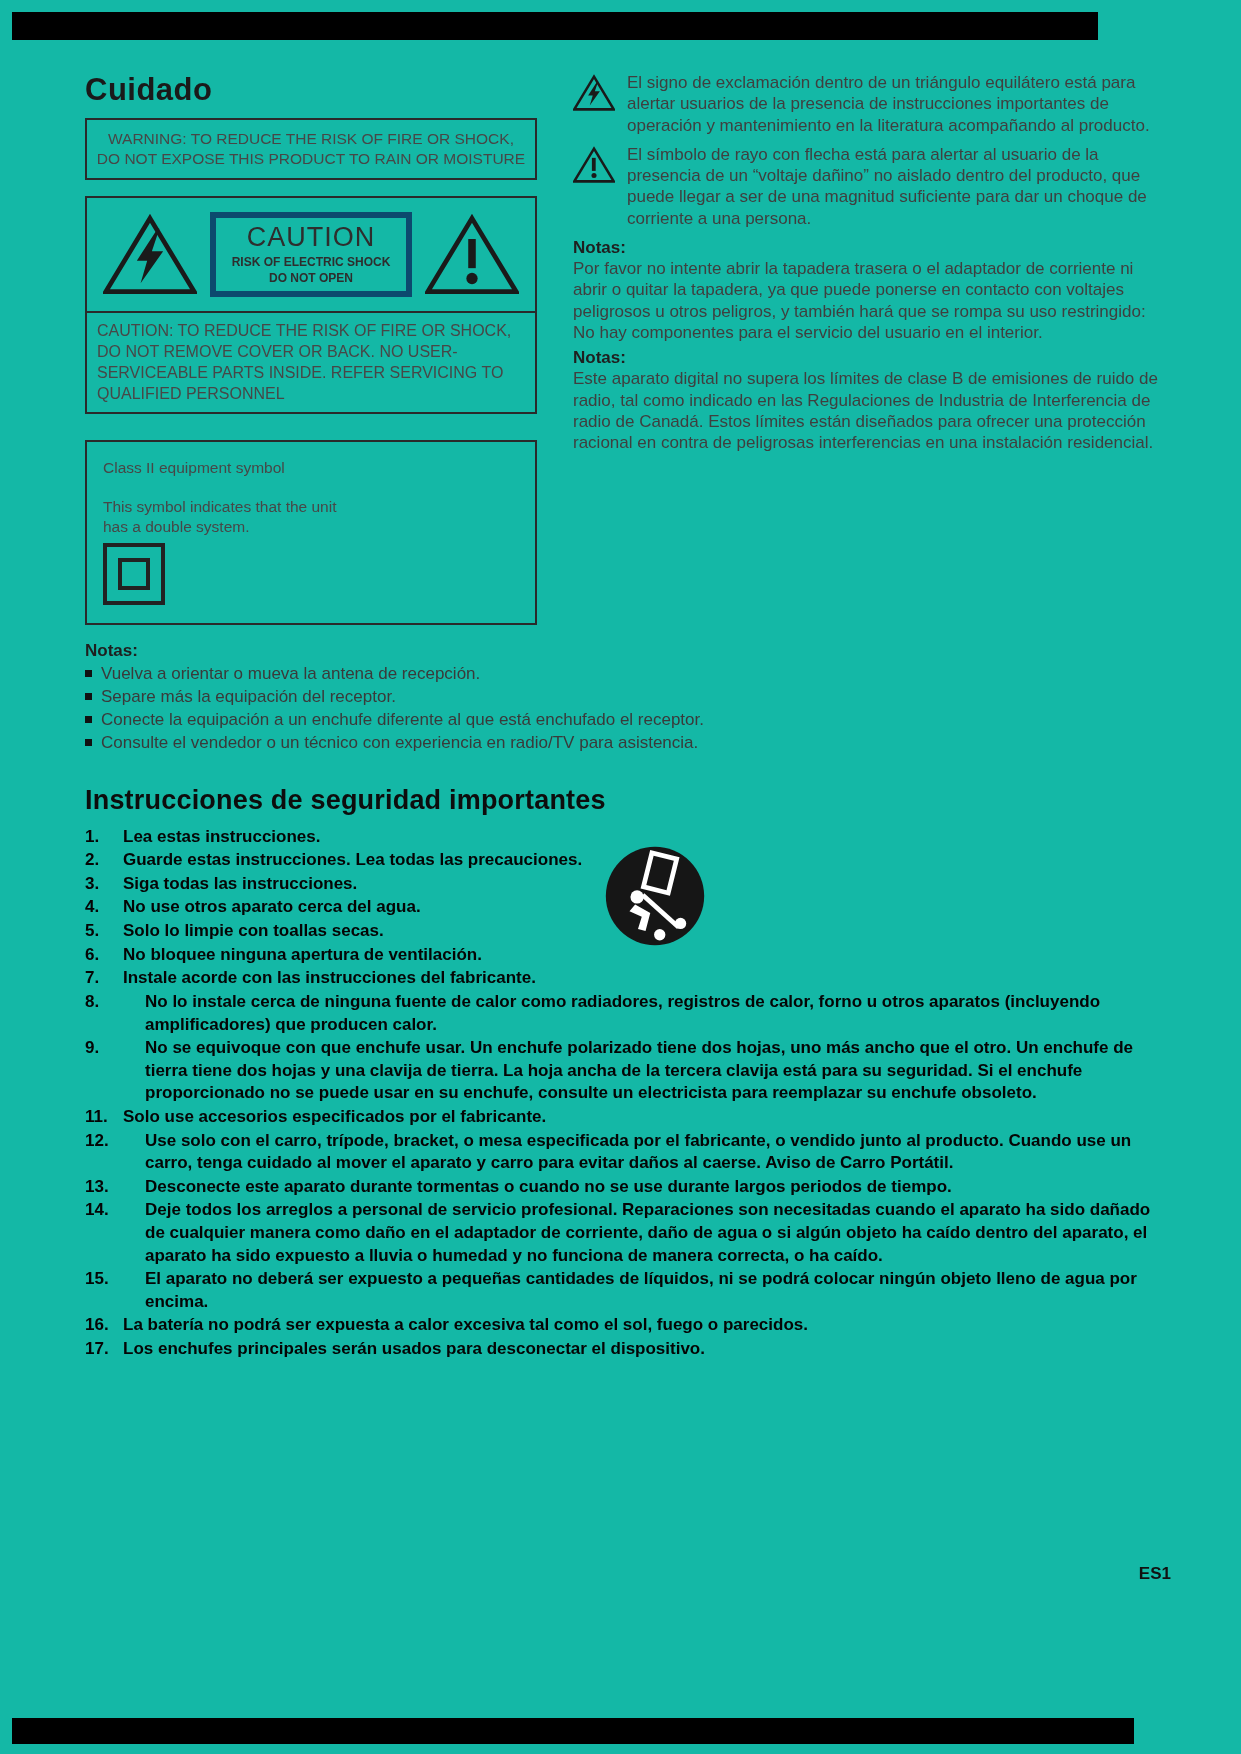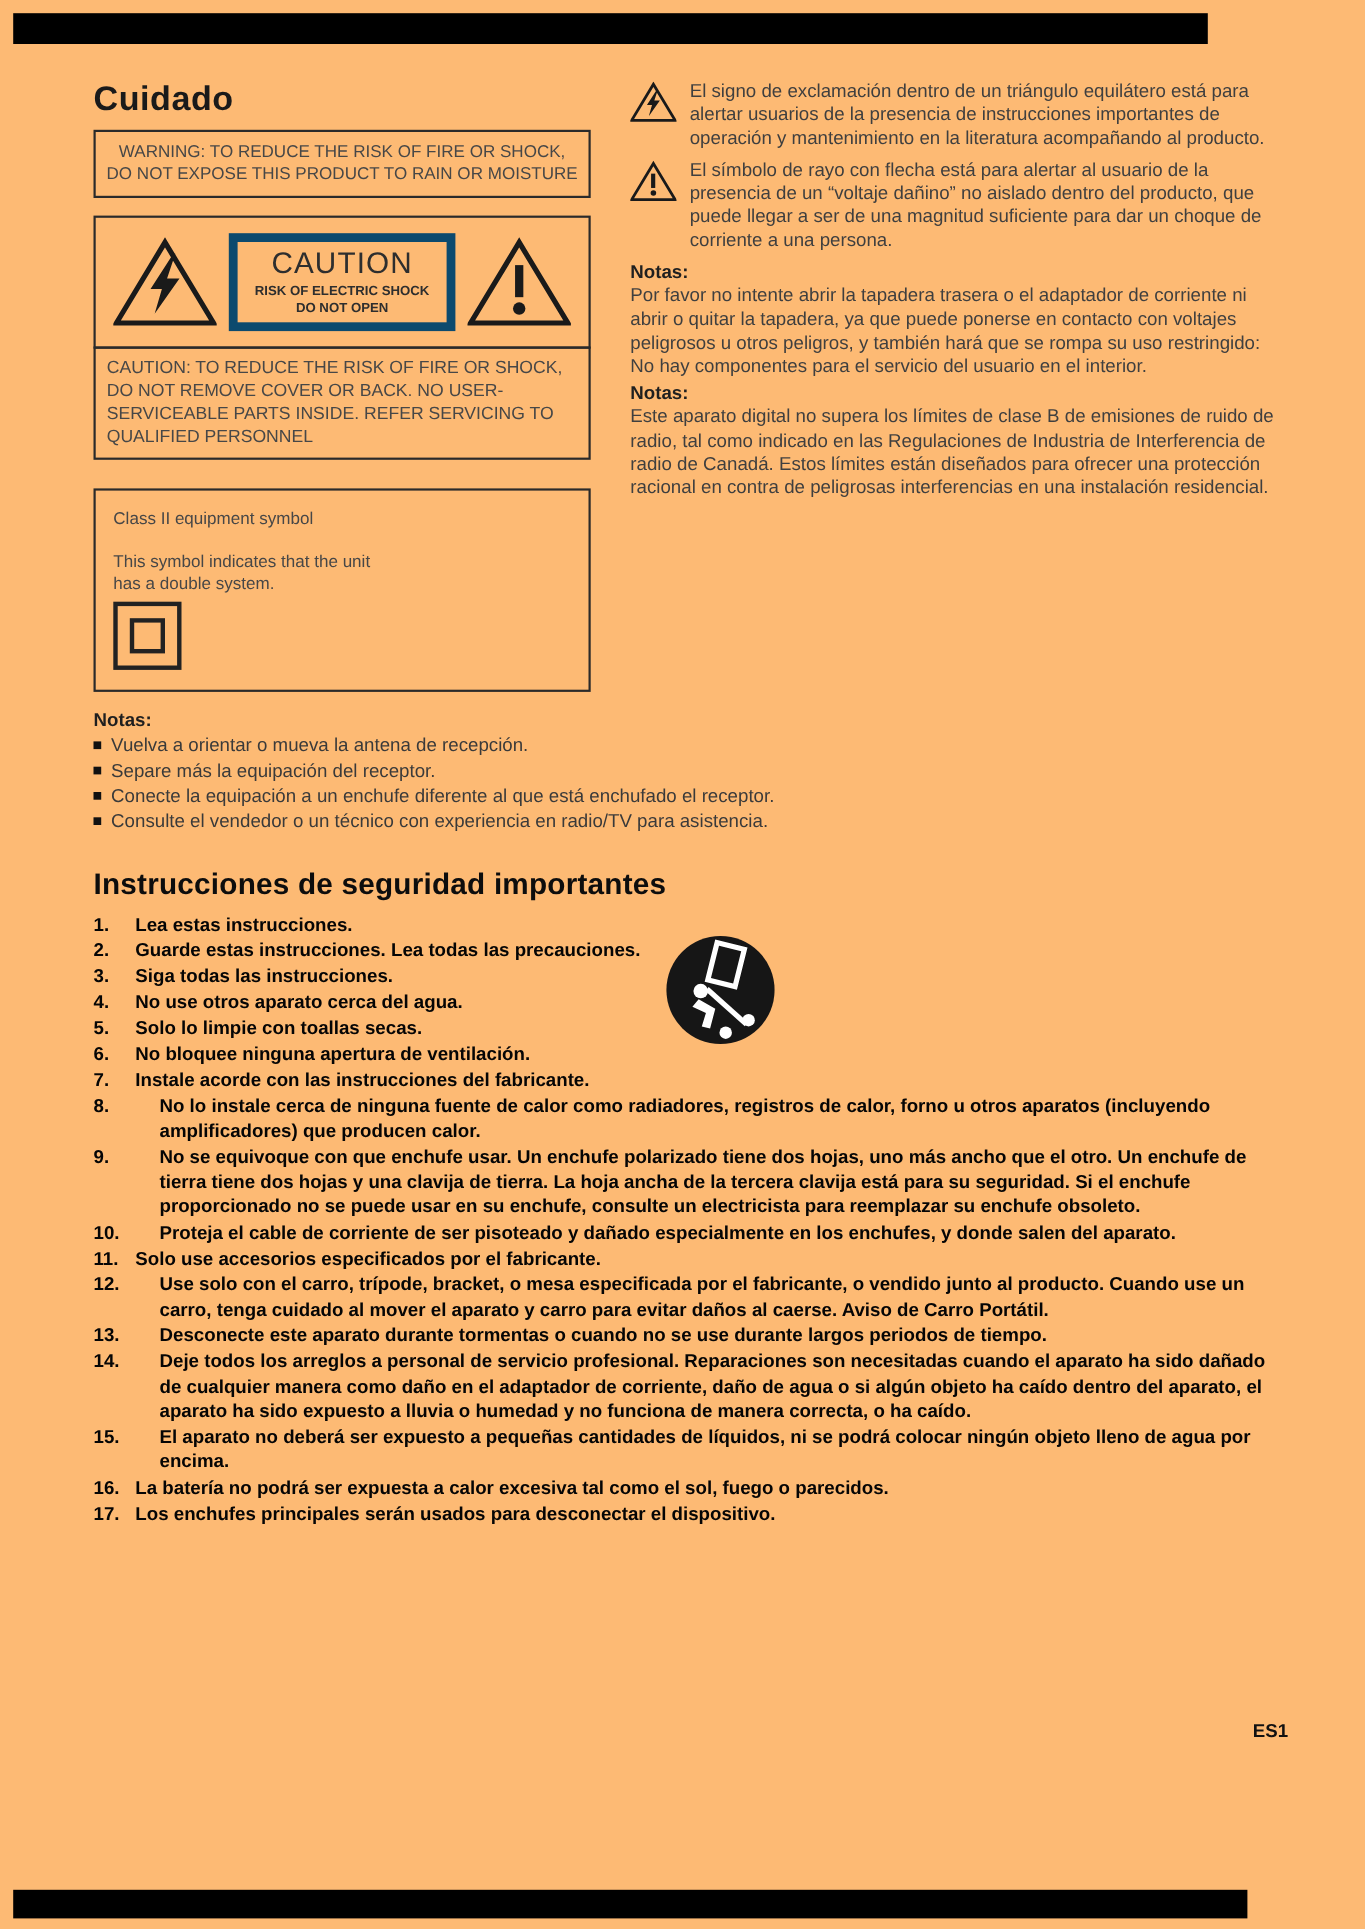--- a/index.html
+++ b/index.html
@@ -1,19 +1,19 @@
 <!DOCTYPE html>
 <html><head>
 <meta charset="utf-8">
 <style>
   html,body{margin:0;padding:0;background:#fff;}
   .page{
     position:relative;
     width:1241px;height:1754px;
-    background:#fdba74;
+    background:#14b8a6;
     font-family:"Liberation Sans","DejaVu Sans",sans-serif;
     color:#3d3d3d;
     overflow:hidden;
   }
   .bar{position:absolute;background:#000;}
   .top-bar{top:12px;left:12px;width:1086px;height:28px;}
   .bottom-bar{top:1718px;left:12px;width:1122px;height:26px;}
 
   .content{position:absolute;top:72px;left:85px;width:1086px;}
 
@@ -24,21 +24,21 @@
   h1{font-size:31px;font-weight:bold;color:#1a1a1a;margin:0 0 10px 0;letter-spacing:0.5px;}
   h2{font-size:27px;font-weight:bold;color:#0d0d0d;margin:30px 0 10px 0;letter-spacing:0.2px;}
 
   .box{border:2px solid #2a2a2a;box-sizing:border-box;}
   .warn-box{padding:9px 8px;text-align:center;font-size:15.5px;line-height:1.3;color:#474747;}
   .warn-box p{margin:0;}
 
   .sym-box{margin-top:16px;display:flex;align-items:center;justify-content:space-between;padding:14px 16px;}
   .tri{display:inline-block;width:94px;height:84px;}
   .tri svg{width:100%;height:100%;display:block;}
-  .caution-inner{border:8px solid #0c4a6e;padding:4px 16px 6px 16px;text-align:center;}
+  .caution-inner{border:6px solid #0c4a6e;padding:4px 16px 6px 16px;text-align:center;}
   .caution-word{font-size:27px;color:#2e2e2e;letter-spacing:1px;}
   .caution-sub{font-size:12px;font-weight:bold;color:#2e2e2e;margin-top:2px;}
 
   .cautext-box{margin-top:-2px;padding:8px 10px;font-size:16px;line-height:1.3;color:#474747;}
   .cautext-box p{margin:0;}
 
   .class2-box{margin-top:26px;display:flex;align-items:flex-start;justify-content:space-between;padding:16px 18px 18px 16px;font-size:15.5px;color:#474747;flex-direction:column;}
   .class2-text{width:250px;line-height:1.3;}
   .class2-text p{margin:0;}
   .class2-text p + p{margin-top:18px;}
@@ -221,24 +221,20 @@
             <span class="txt">Instale acorde con las instrucciones del fabricante.</span>
           </li>
         <li class="item wide">
             <span class="num">8.</span>
             <span class="txt">No lo instale cerca de ninguna fuente de calor como radiadores, registros de calor, forno u otros aparatos (incluyendo amplificadores) que producen calor.</span>
           </li>
         <li class="item wide">
             <span class="num">9.</span>
             <span class="txt">No se equivoque con que enchufe usar. Un enchufe polarizado tiene dos hojas, uno más ancho que el otro. Un enchufe de tierra tiene dos hojas y una clavija de tierra. La hoja ancha de la tercera clavija está para su seguridad. Si el enchufe proporcionado no se puede usar en su enchufe, consulte un electricista para reemplazar su enchufe obsoleto.</span>
           </li>
-        <li class="item wide">
-            <span class="num">10.</span>
-            <span class="txt">Proteja el cable de corriente de ser pisoteado y dañado especialmente en los enchufes, y donde salen del aparato.</span>
-          </li>
         <li class="item">
             <span class="num">11.</span>
             <span class="txt">Solo use accesorios especificados por el fabricante.</span>
           </li>
         <li class="item wide">
             <span class="num">12.</span>
             <span class="txt">Use solo con el carro, trípode, bracket, o mesa especificada por el fabricante, o vendido junto al producto. Cuando use un carro, tenga cuidado al mover el aparato y carro para evitar daños al caerse. Aviso de Carro Portátil.</span>
           </li>
         <li class="item wide">
             <span class="num">13.</span>

